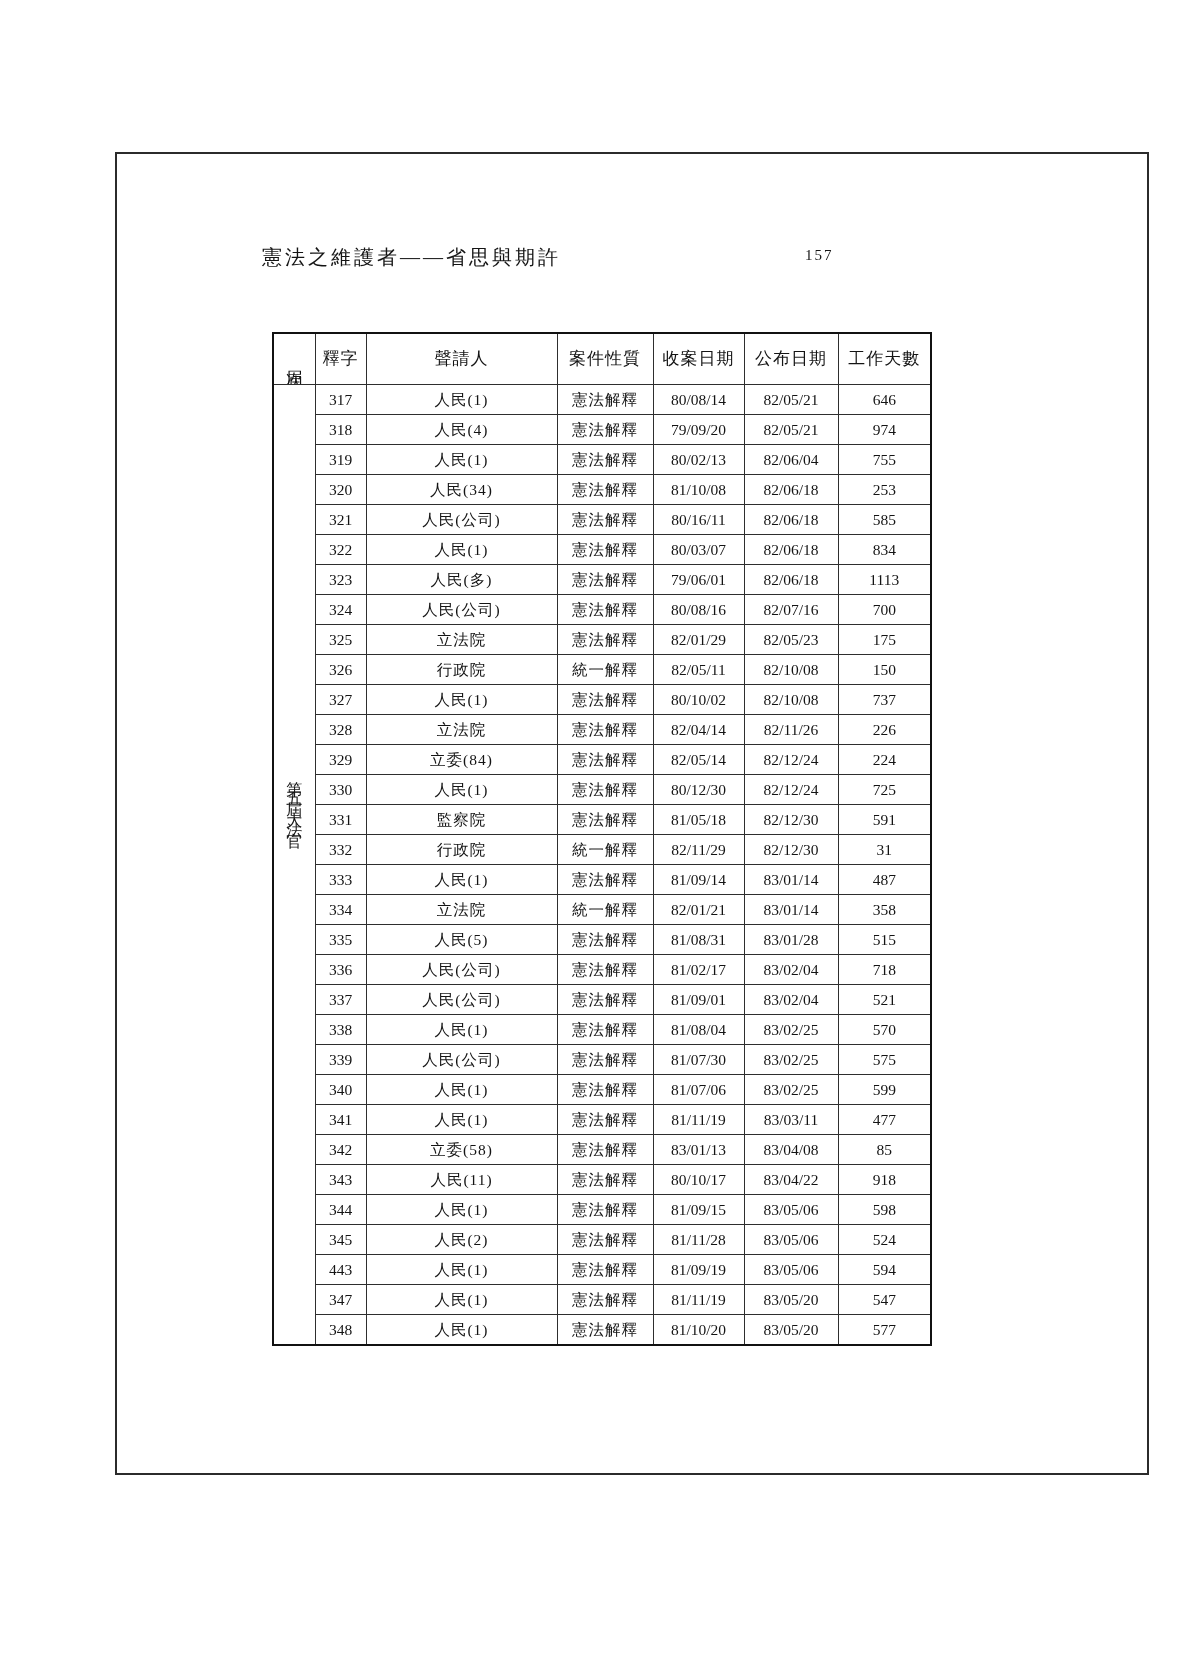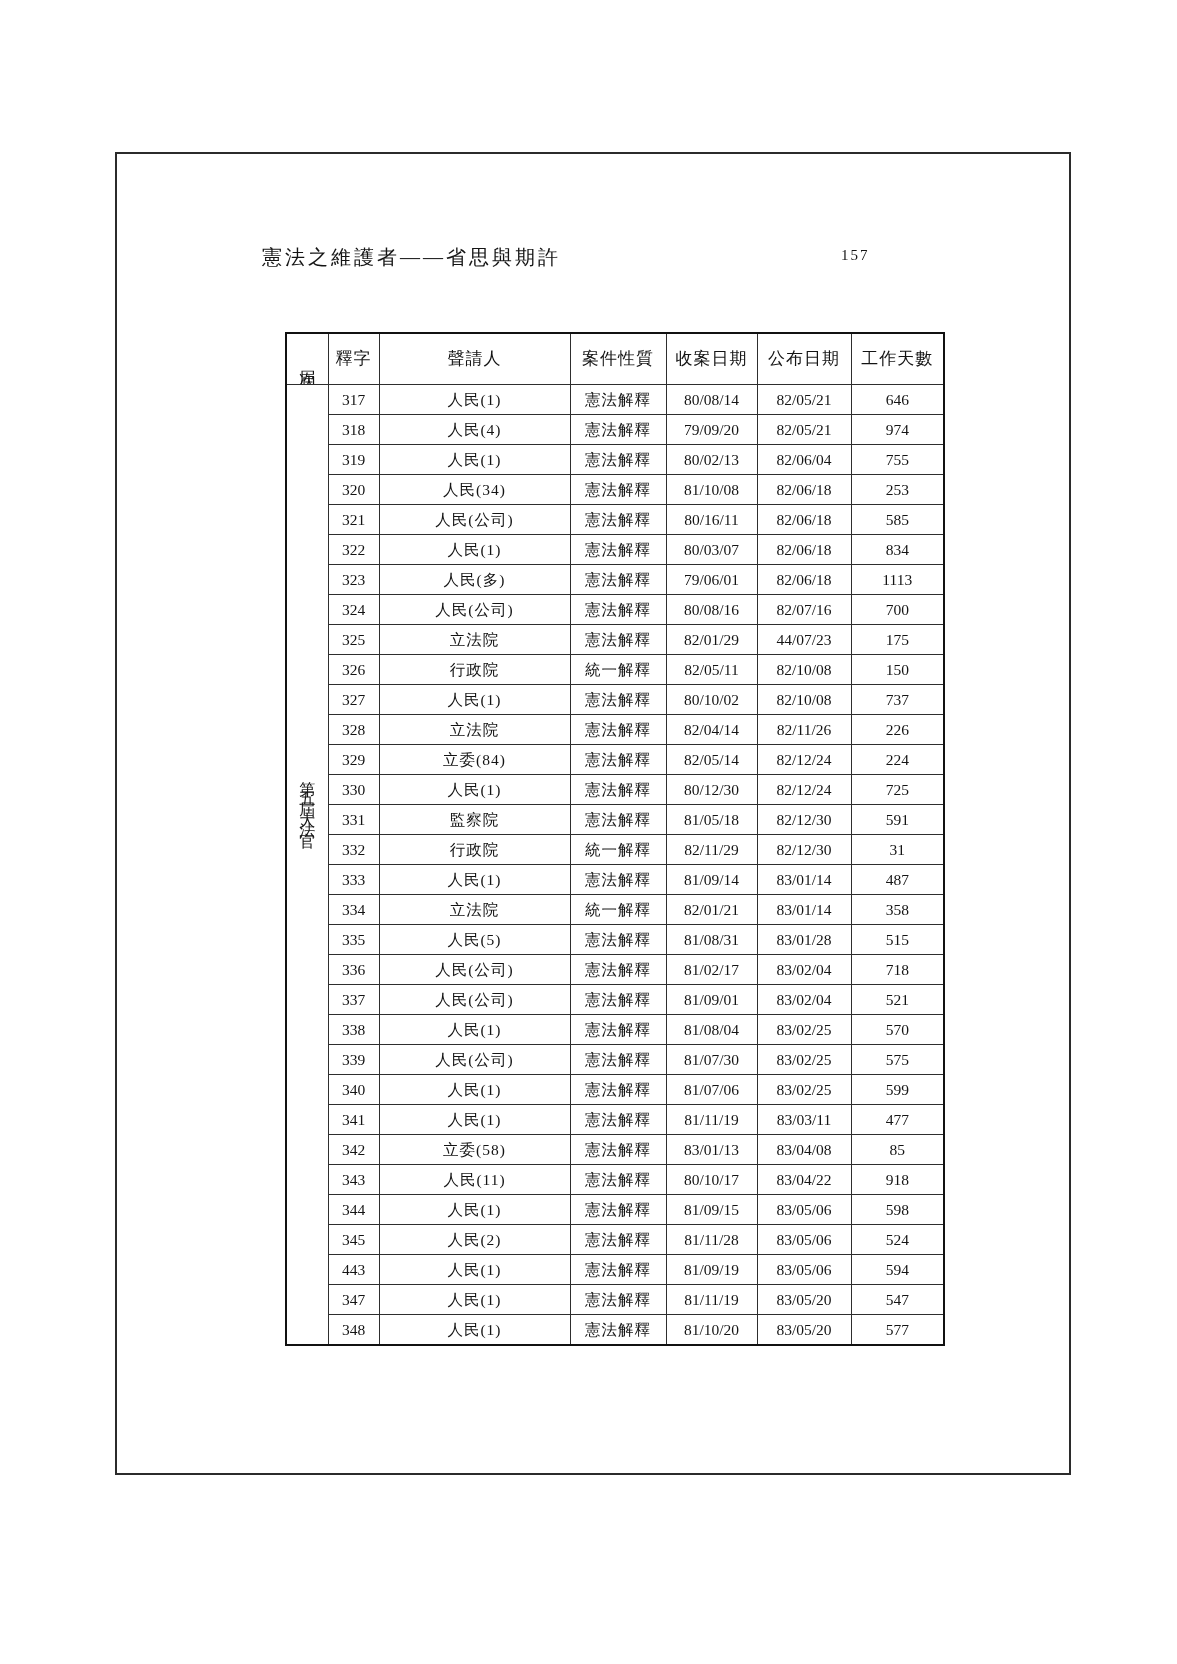--- a/index.html
+++ b/index.html
@@ -7,40 +7,40 @@
     margin: 0; padding: 0;
     width: 1177px; height: 1664px;
     background: #ffffff;
     font-family: "Liberation Serif", "DejaVu Serif", serif;
     color: #141414;
     position: relative;
   }
   .frame {
     position: absolute;
     left: 115px; top: 152px;
-    width: 956px; height: 1323px;
+    width: 1034px; height: 1323px;
     border: 2px solid #2b2b2b;
     background: #ffffff;
   }
   .title {
     position: absolute;
     left: 145px; top: 90px;
     font-size: 20px;
     letter-spacing: 3px;
     white-space: nowrap;
   }
   .pagenum {
     position: absolute;
-    left: 724px; top: 93px;
+    left: 688px; top: 93px;
     font-size: 15px;
     letter-spacing: 2px;
   }
   .table-wrap {
     position: absolute;
-    left: 156px; top: 178px; padding-left: 12px;
+    left: 143px; top: 178px; padding-left: 12px;
   }
   table {
     border-collapse: collapse;
     table-layout: fixed;
     width: 658px;
     border: 2px solid #111111;
   }
   th, td {
     border: 1px solid #2e2e2e;
     text-align: center;
@@ -171,21 +171,21 @@
     <td data-field="case_type">憲法解釋</td>
     <td data-field="received">80/08/16</td>
     <td data-field="published">82/07/16</td>
     <td data-field="work_days">700</td>
   </tr>
           <tr>
     <td data-field="no">325</td>
     <td data-field="applicant">立法院</td>
     <td data-field="case_type">憲法解釋</td>
     <td data-field="received">82/01/29</td>
-    <td data-field="published">44/07/23</td>
+    <td data-field="published">82/05/23</td>
     <td data-field="work_days">175</td>
   </tr>
           <tr>
     <td data-field="no">326</td>
     <td data-field="applicant">行政院</td>
     <td data-field="case_type">統一解釋</td>
     <td data-field="received">82/05/11</td>
     <td data-field="published">82/10/08</td>
     <td data-field="work_days">150</td>
   </tr>

